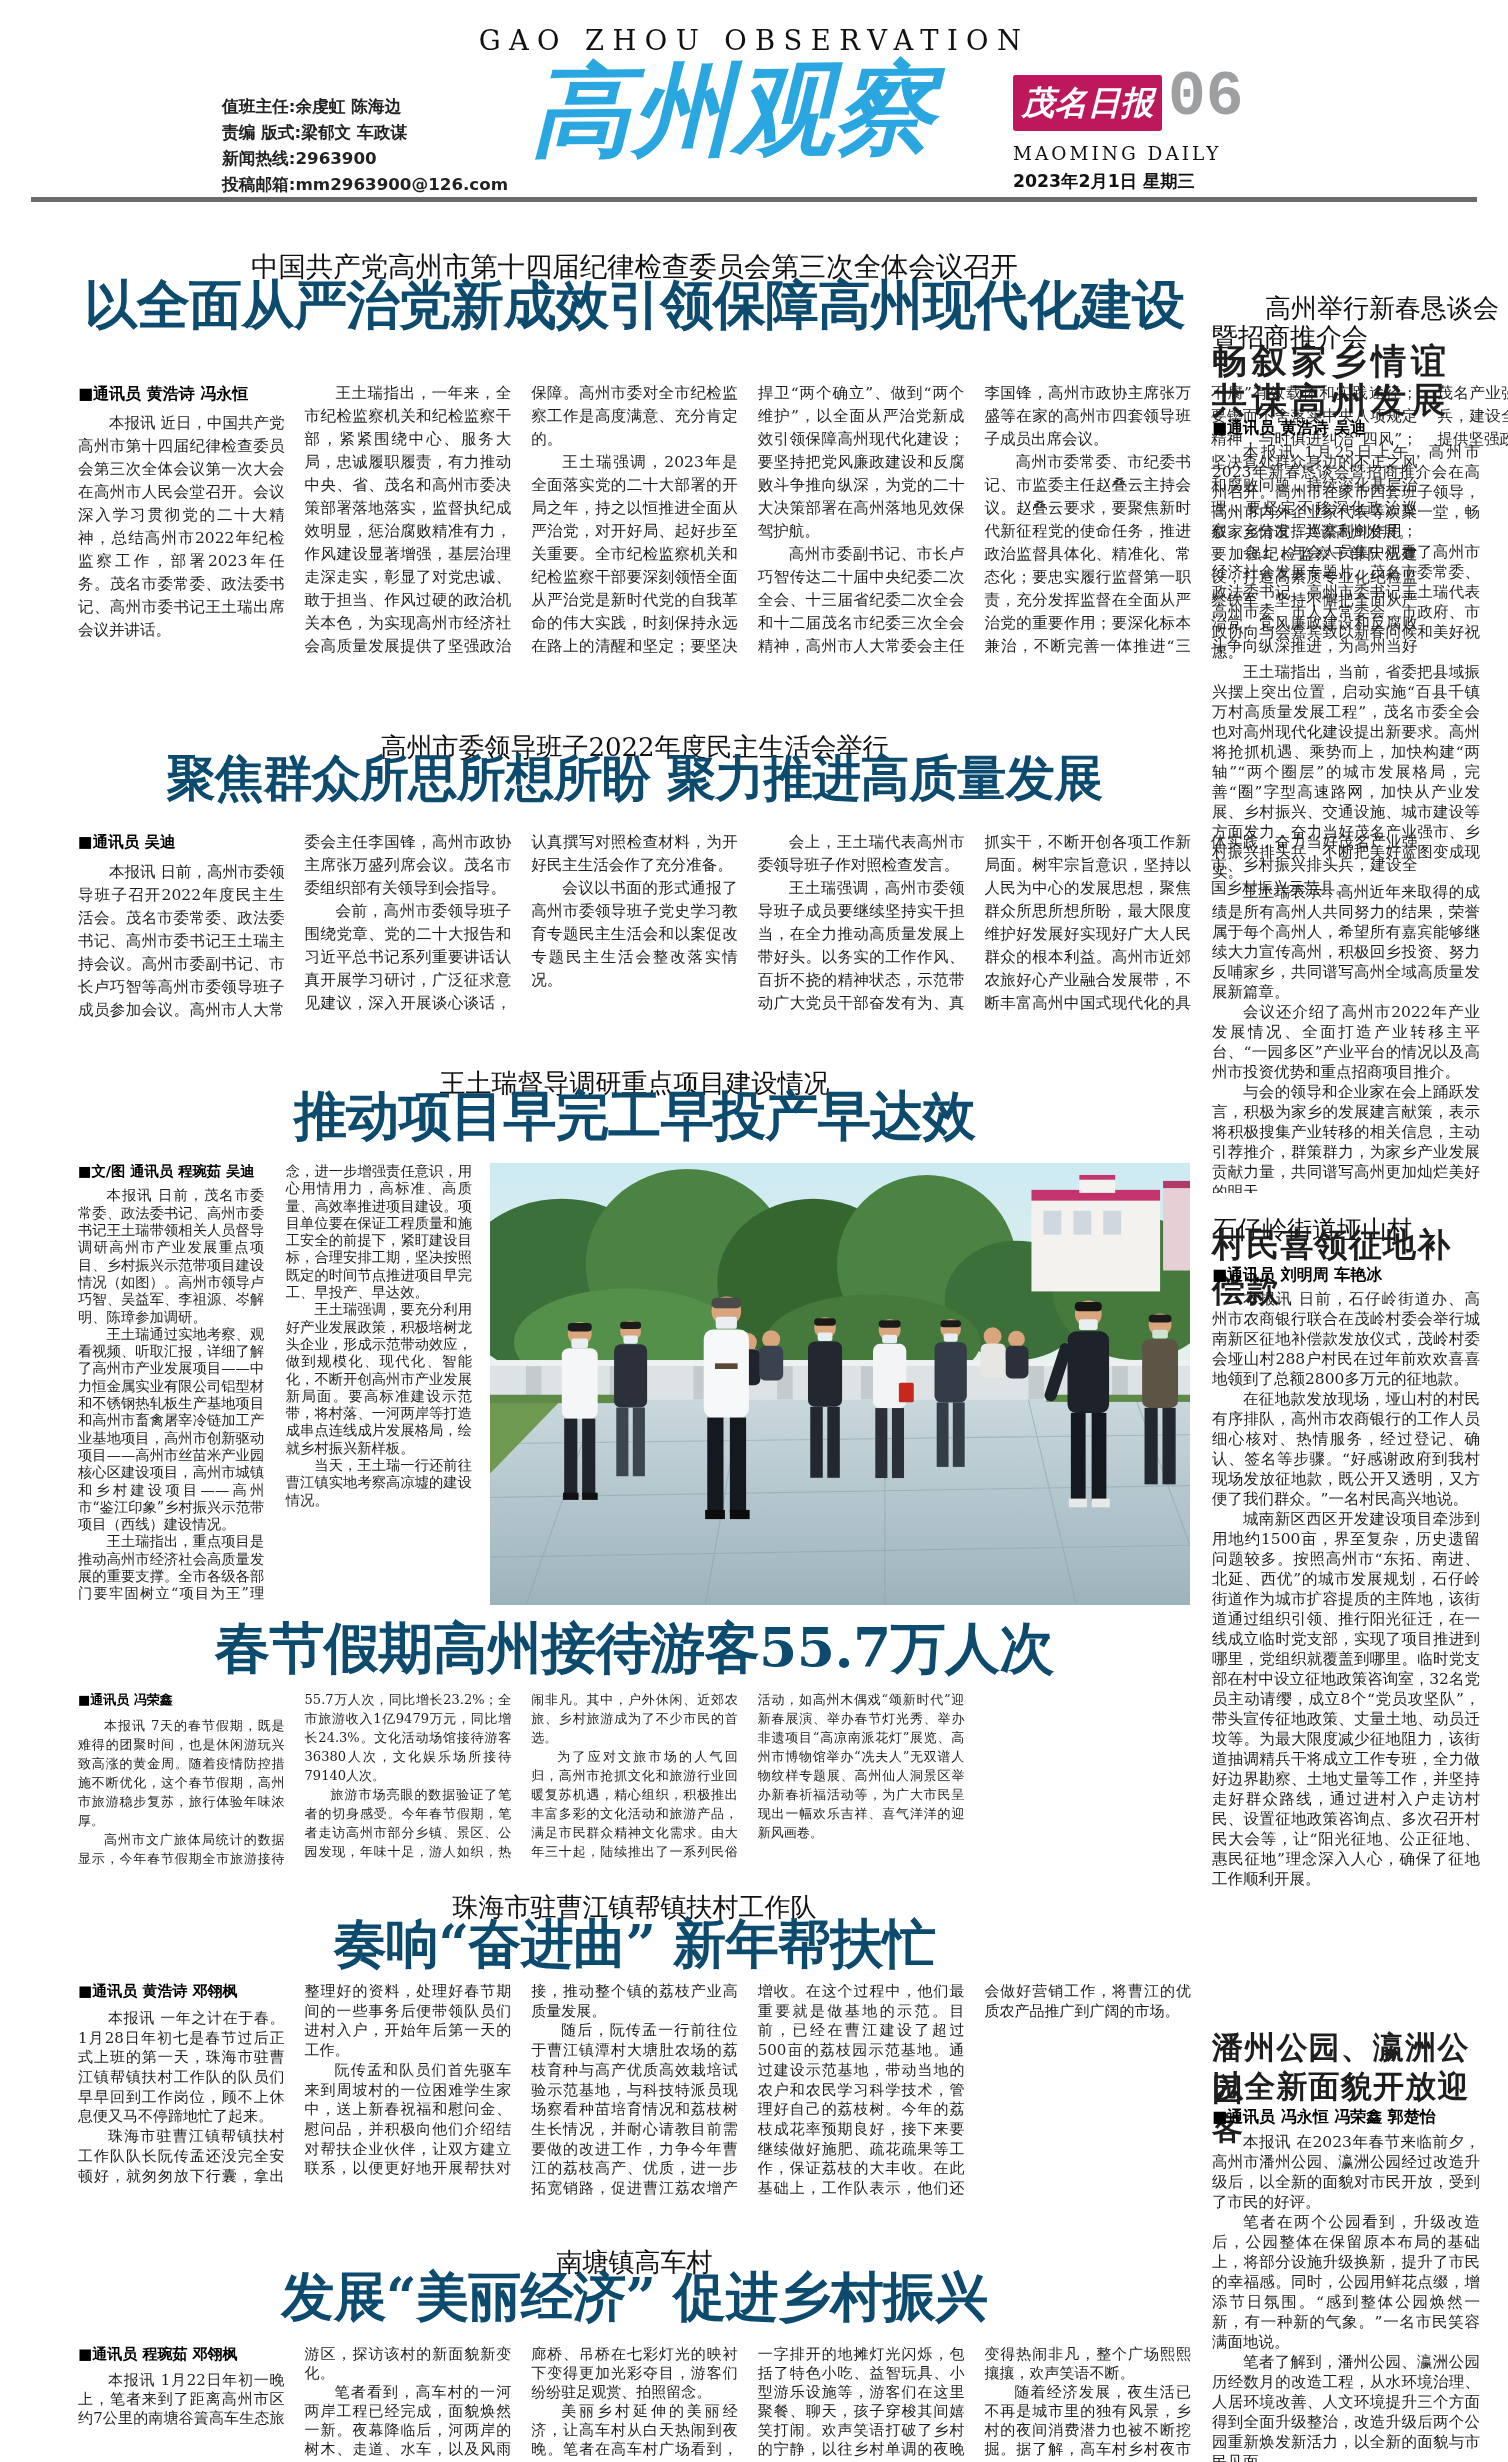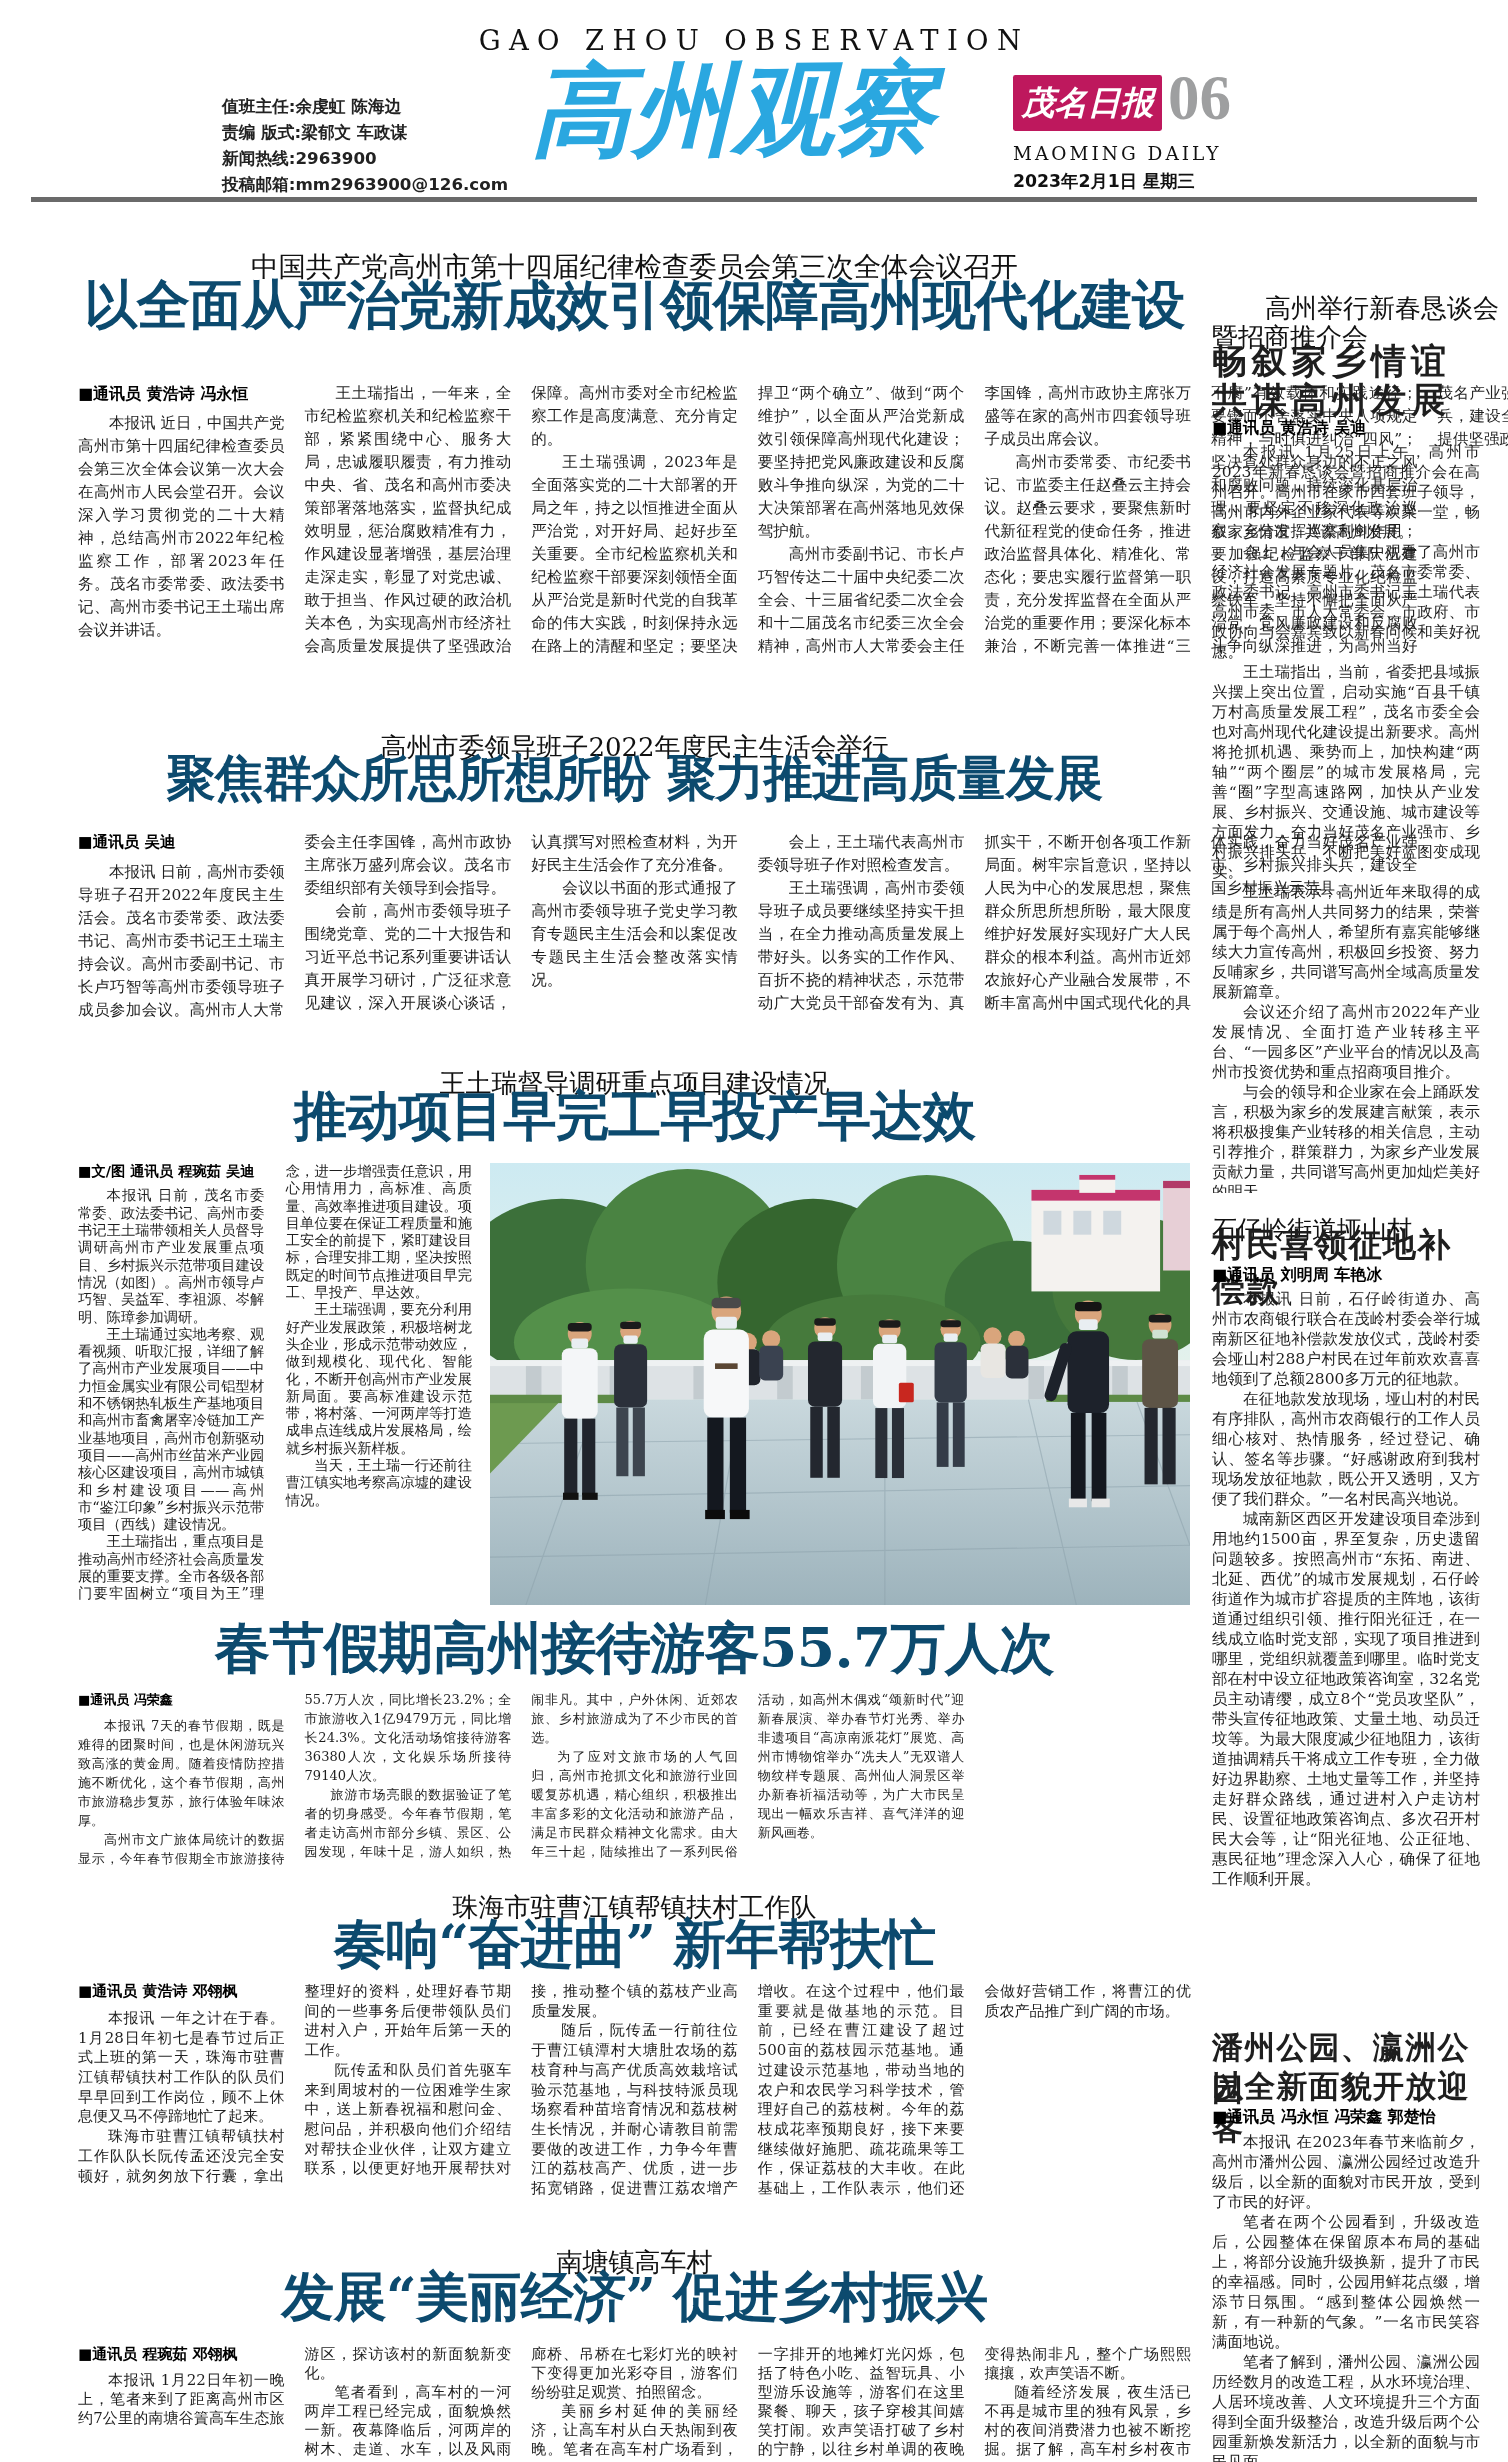--- a/index.html
+++ b/index.html
@@ -10,21 +10,21 @@
   
   .eng-title{left:0;right:0;top:25px;text-align:center;font-size:27.4px;letter-spacing:8.4px;color:#111;}
   .info-block{left:222px;top:93px;font-size:16.7px;line-height:26px;font-weight:600;
               font-family:"DejaVu Sans","Liberation Sans",sans-serif;color:#222;}
   .masthead{left:531px;top:57px;width:465px;font-size:100px;line-height:1.05;font-weight:700;
             font-style:italic;color:#2aa7e0;letter-spacing:1.2px;transform:rotate(-0.5deg);}
   .brand-box{left:1013px;top:75px;width:149px;height:56px;background:#be185d;color:#fff;
              display:flex;align-items:center;justify-content:center;font-size:33px;
              font-style:italic;font-weight:700;border-radius:2.4px;}
   .page-num{left:1168px;top:62px;font-size:63px;font-weight:700;color:#9e9fa0;
-            font-family:Liberation Serif, serif;}
+            font-family:Liberation Mono, monospace;}
   .brand-eng{left:1013px;top:143px;font-size:18.5px;letter-spacing:3px;color:#111;}
   .date-line{left:1013px;top:169px;font-size:17.3px;font-weight:600;
              font-family:"DejaVu Sans","Liberation Sans",sans-serif;color:#111;}
   .top-bar{left:31px;top:197px;width:1446px;height:4.8px;background:#6a6a6a;}
 
   
   .kicker{text-align:center;font-weight:400;color:#111;margin-top:15px;}
   .headline{text-align:center;font-weight:900;color:#0c4a6e;letter-spacing:-0.6px;}
   .body-cols{text-align:justify;column-fill:auto;}
   .body-cols p, .rail-body p{margin:0;text-indent:2em;}

